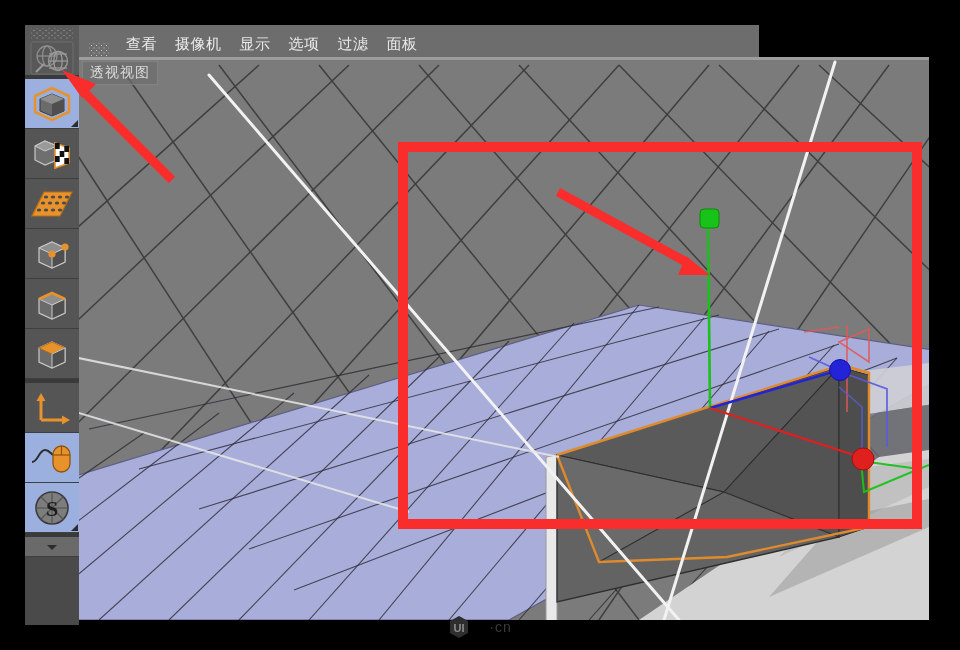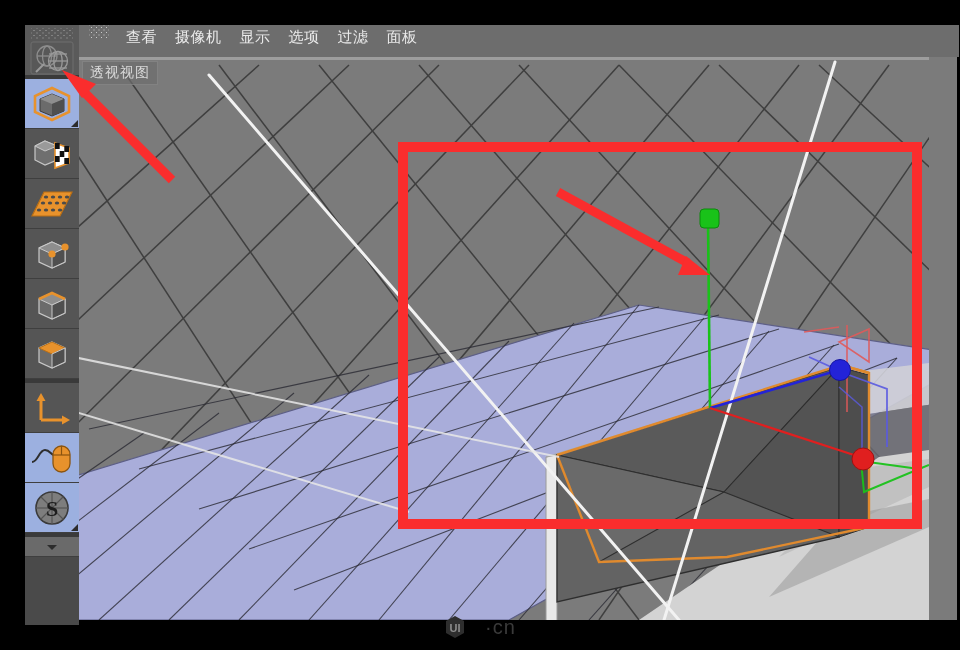--- a/index.html
+++ b/index.html
@@ -35,59 +35,59 @@
     position:absolute;left:6px;top:3px;width:42px;height:11px;
     background-image:
       radial-gradient(#8a8a8a 0.9px, transparent 1px),
       radial-gradient(#8a8a8a 0.9px, transparent 1px);
     background-size:6px 5px;background-position:0 0,3px 2.5px;
     opacity:.85;
   }
 
   
   #menubar{
-    position:absolute;left:79px;top:25px;width:880px;height:32px;
-    background:#6d6d6d;display:flex;align-items:flex-start;
+    position:absolute;left:79px;top:25px;width:680px;height:32px;
+    background:#6d6d6d;display:flex;align-items:flex-end;
   }
   #menubar .mgrip{
     width:20px;height:14px;margin:0 8px 0 10px;
     background-image:
       radial-gradient(#c9c9c9 0.9px, transparent 1px),
       radial-gradient(#c9c9c9 0.9px, transparent 1px);
     background-size:5px 5px;background-position:0 0,2.5px 2.5px;
   }
   .menu-item{
     color:#eaeaea;font-size:15px;padding:3px 9px;white-space:nowrap;
     letter-spacing:.5px;
   }
 
   
   #viewport{
     position:absolute;left:79px;top:57px;width:850px;height:563px;
-    overflow:hidden;background:#7b7b7b;padding-left:28px;
+    overflow:hidden;background:#7b7b7b;
   }
   #vp-svg{position:absolute;left:0;top:0;width:850px;height:563px;display:block;}
 
   #vp-label{
     position:absolute;left:3px;top:4px;
     color:#d8d8d8;font-size:14px;padding:2px 7px;
     background:rgba(110,110,110,.72);
     border:1px solid rgba(150,150,150,.45);
     letter-spacing:1px;
   }
 
   
   #annot{position:absolute;left:0;top:0;width:960px;height:650px;pointer-events:none;}
 
   
   #watermark{
     position:absolute;left:0;bottom:8px;width:960px;height:30px;
     display:flex;align-items:center;justify-content:center;gap:19px;
   }
-  #wm-text{color:#3a3a3a;font-size:20px;letter-spacing:1px;}
+  #wm-text{color:#3a3a3a;font-size:14px;letter-spacing:1px;}
 </style>
 </head>
 <body>
 
 <div id="app">
 
   <div id="left-toolbar">
 
     <div class="tool-top">
       <div class="dotgrid"></div>

